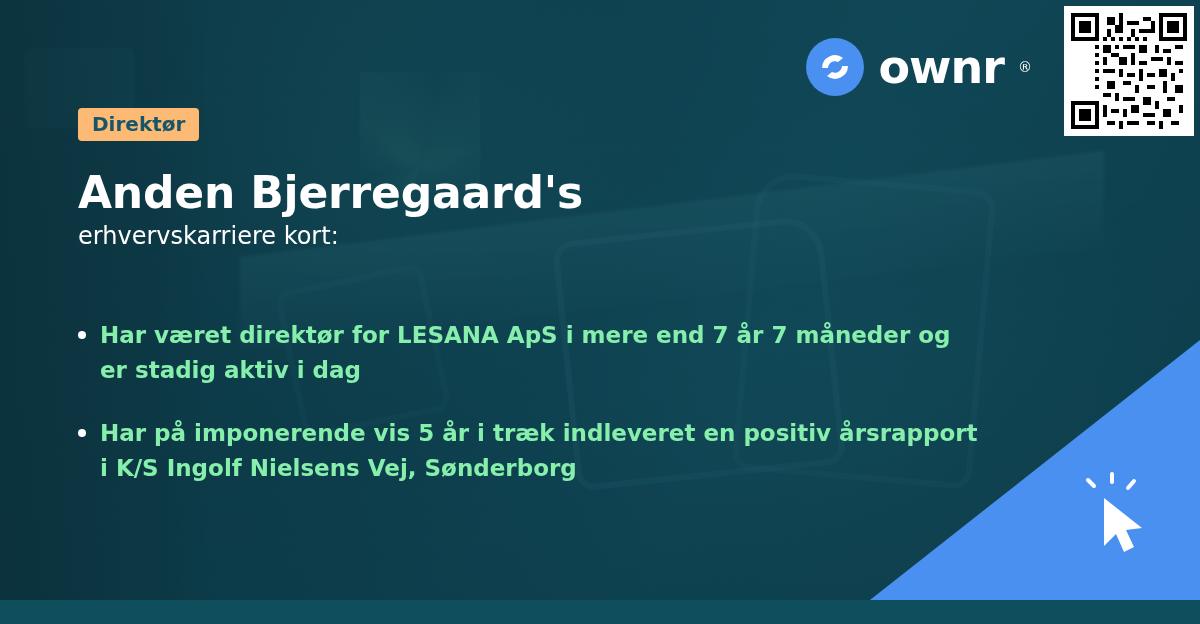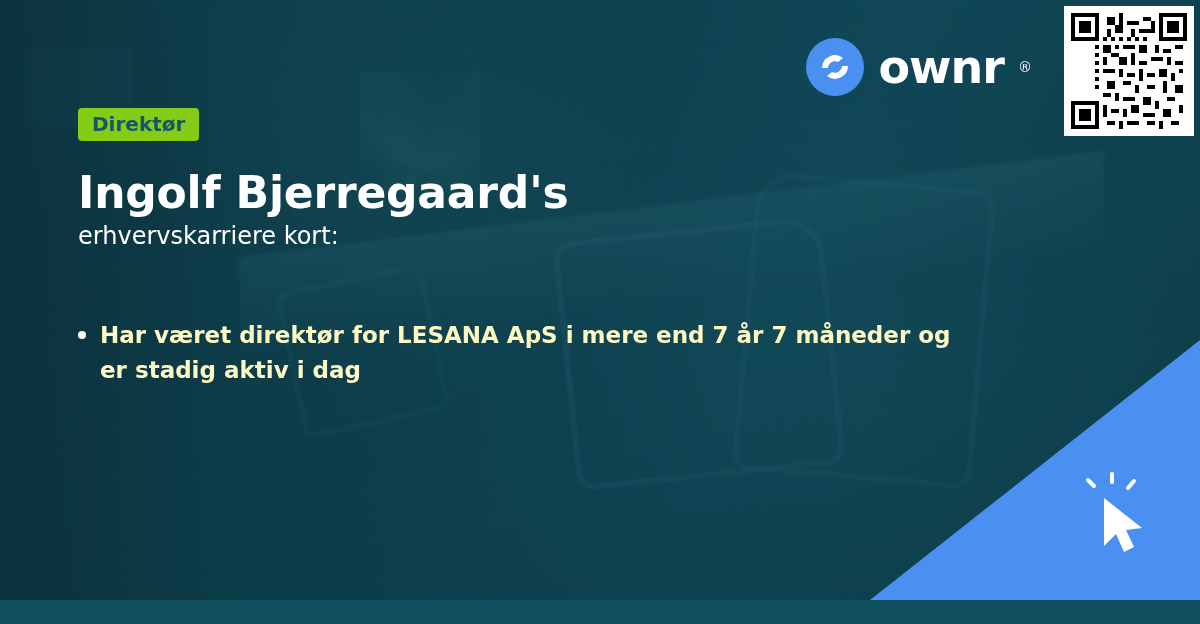--- a/index.html
+++ b/index.html
@@ -102,38 +102,38 @@
   .logo-text {
     color:#ffffff; font-size: 46px; font-weight: 700; letter-spacing: -1px;
     font-family:"DejaVu Sans", sans-serif;
   }
   .logo-reg { color:#ffffff; font-size: 14px; vertical-align: super; font-weight:400; }
 
   
   .content { position:absolute; left: 78px; top: 108px; right: 140px; }
   .badge {
     display:inline-block;
-    background: #84cc16; color:#17566a;
+    background: #fdba74; color:#17566a;
     font-size: 20px; font-weight: 600;
     padding: 6px 14px 7px;
     border-radius: 4px;
     line-height: 1;
   }
   .title {
     margin-top: 26px;
     color:#ffffff; font-size: 44px; font-weight: 700; line-height: 1.18;
     letter-spacing: -0.2px;
   }
   .subtitle {
     color:#ffffff; font-size: 24px; font-weight: 400; line-height: 1.3; margin-top: 2px;
   }
   .bullets { margin-top: 66px; }
   .bullet {
     display: flex; align-items: flex-start; gap: 14px;
-    color:#fef9c3; font-size: 23px; font-weight: 700; line-height: 1.52;
+    color:#86efac; font-size: 23px; font-weight: 700; line-height: 1.52;
     margin-bottom: 28px;
     max-width: 900px;
   }
   .dot {
     flex: none; width: 8px; height: 8px; border-radius: 50%;
     background:#ffffff; margin-top: 13px;
   }
 </style>
 </head>
 <body>
@@ -265,24 +265,28 @@
         <path d="M6 20 a13 13 0 0 1 21-10 l-5 4 a7 7 0 0 0 -10 6 z" fill="#ffffff"></path>
         <path d="M32 18 a13 13 0 0 1 -21 10 l5 -4 a7 7 0 0 0 10 -6 z" fill="#ffffff"></path>
       </svg>
     </span>
     <span class="logo-text">ownr</span>
     <span class="logo-reg">®</span>
   </div>
 
   <div class="content">
     <div class="badge">Direktør</div>
-    <div class="title">Ingolf Bjerregaard's</div>
+    <div class="title">Anden Bjerregaard's</div>
     <div class="subtitle">erhvervskarriere kort:</div>
 
     <div class="bullets">
       <div class="bullet">
         <span class="dot"></span>
         <span>Har været direktør for LESANA ApS i mere end 7 år 7 måneder og er stadig aktiv i dag</span>
       </div>
+      <div class="bullet">
+        <span class="dot"></span>
+        <span>Har på imponerende vis 5 år i træk indleveret en positiv årsrapport i K/S Ingolf Nielsens Vej, Sønderborg</span>
+      </div>
     </div>
   </div>
 
 </div>
 
 </body></html>

